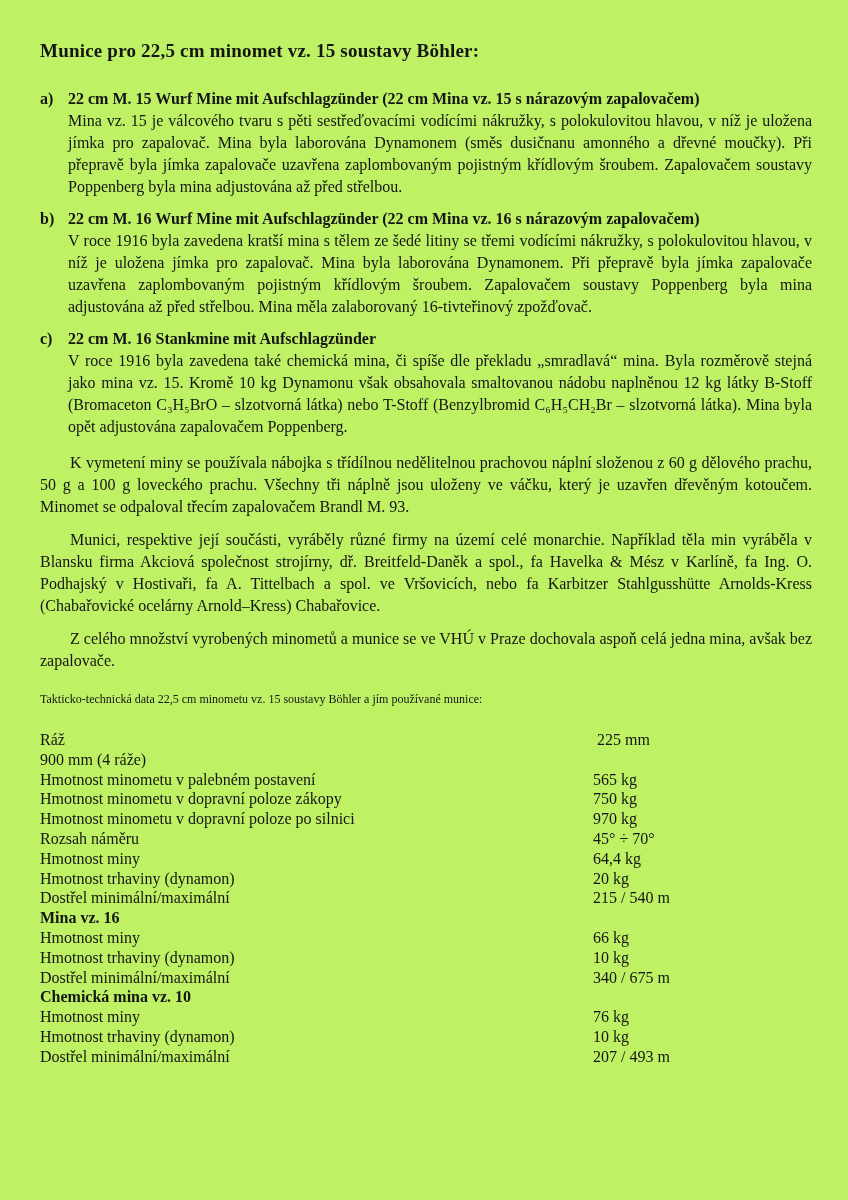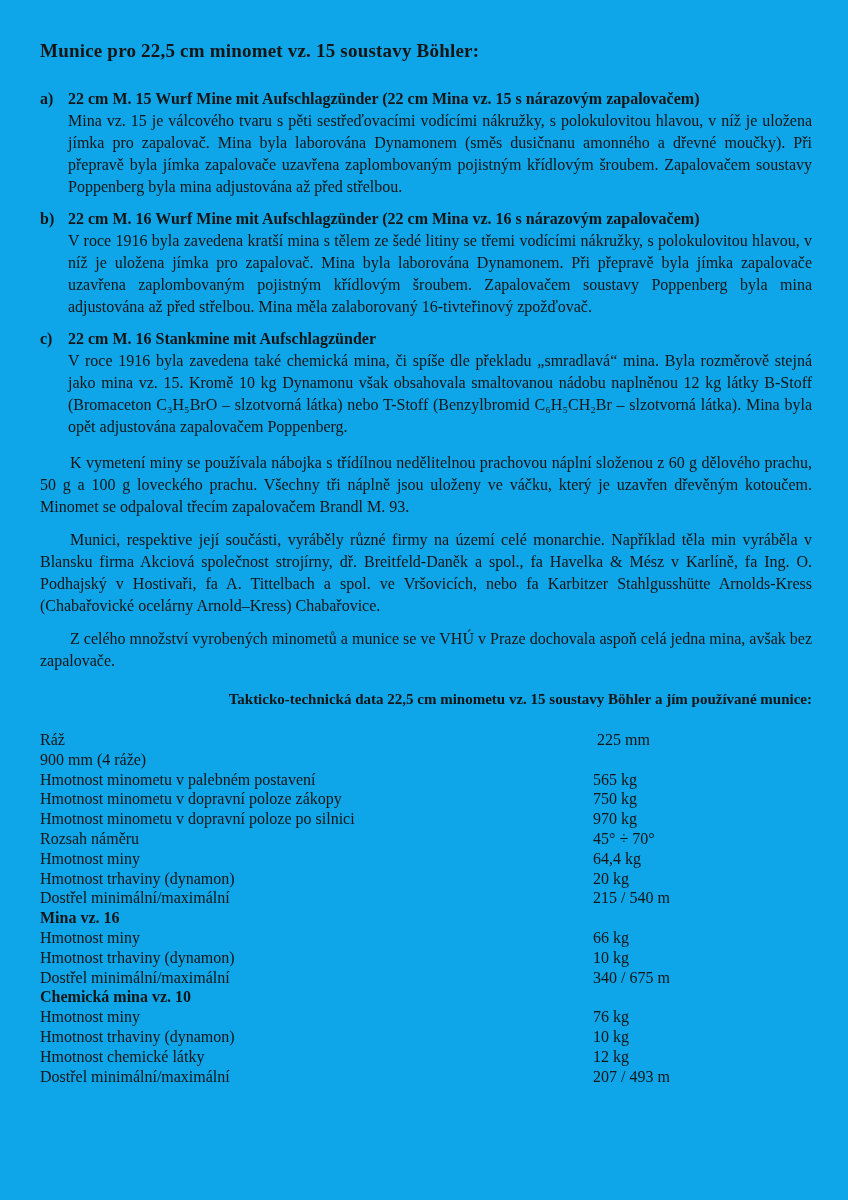--- a/index.html
+++ b/index.html
@@ -7,21 +7,21 @@
     width: 848px; height: 1200px;
     background: #ffffff;
     color: #151515;
     font-family: "Liberation Serif", "DejaVu Serif", serif;
   }
   .page {
     box-sizing: border-box;
     width: 848px; height: 1200px;
     padding: 40px 36px 0 40px;
     overflow: hidden;
-    background: #0ea5e9;
+    background: #bef264;
   }
   .doc-title {
     font-size: 19px; font-weight: 700;
     line-height: 22px;
     margin: 0 0 26px 0;
     letter-spacing: 0.2px;
   }
   .list-item { margin: 0 0 10px 0; }
   .list-item.last { margin-bottom: 14px; }
   .item-head {
@@ -37,24 +37,23 @@
     text-align: justify;
   }
   .para {
     margin: 0 0 11px 0;
     text-indent: 30px;
     font-size: 16px; line-height: 22px;
     text-align: justify;
   }
   .para.para-last { margin-bottom: 16px; }
   .specs-heading {
-    font-size: 15px; font-weight: 700;
+    font-size: 12px; font-weight: 400;
     line-height: 22px;
     margin: 0 0 18px 0;
-    text-align: right;
   }
   .specs-table { width: 100%; margin-top: 20px; }
   .trow {
     display: flex;
     font-size: 16px; line-height: 19.8px;
   }
   .tlabel { flex: none; width: 553px; }
   .tvalue { flex: 1; white-space: pre-wrap; }
   .trow.section .tlabel { font-weight: 700; }
 </style>
@@ -156,22 +155,18 @@
     </div>
     <div class="trow">
       <span class="tlabel">Hmotnost miny</span>
       <span class="tvalue">76 kg</span>
     </div>
     <div class="trow">
       <span class="tlabel">Hmotnost trhaviny (dynamon)</span>
       <span class="tvalue">10 kg</span>
     </div>
     <div class="trow">
-      <span class="tlabel">Hmotnost chemické látky</span>
-      <span class="tvalue">12 kg</span>
-    </div>
-    <div class="trow">
       <span class="tlabel">Dostřel minimální/maximální</span>
       <span class="tvalue">207 / 493 m</span>
     </div>
   </div>
 
 </div>
 
 </body></html>

